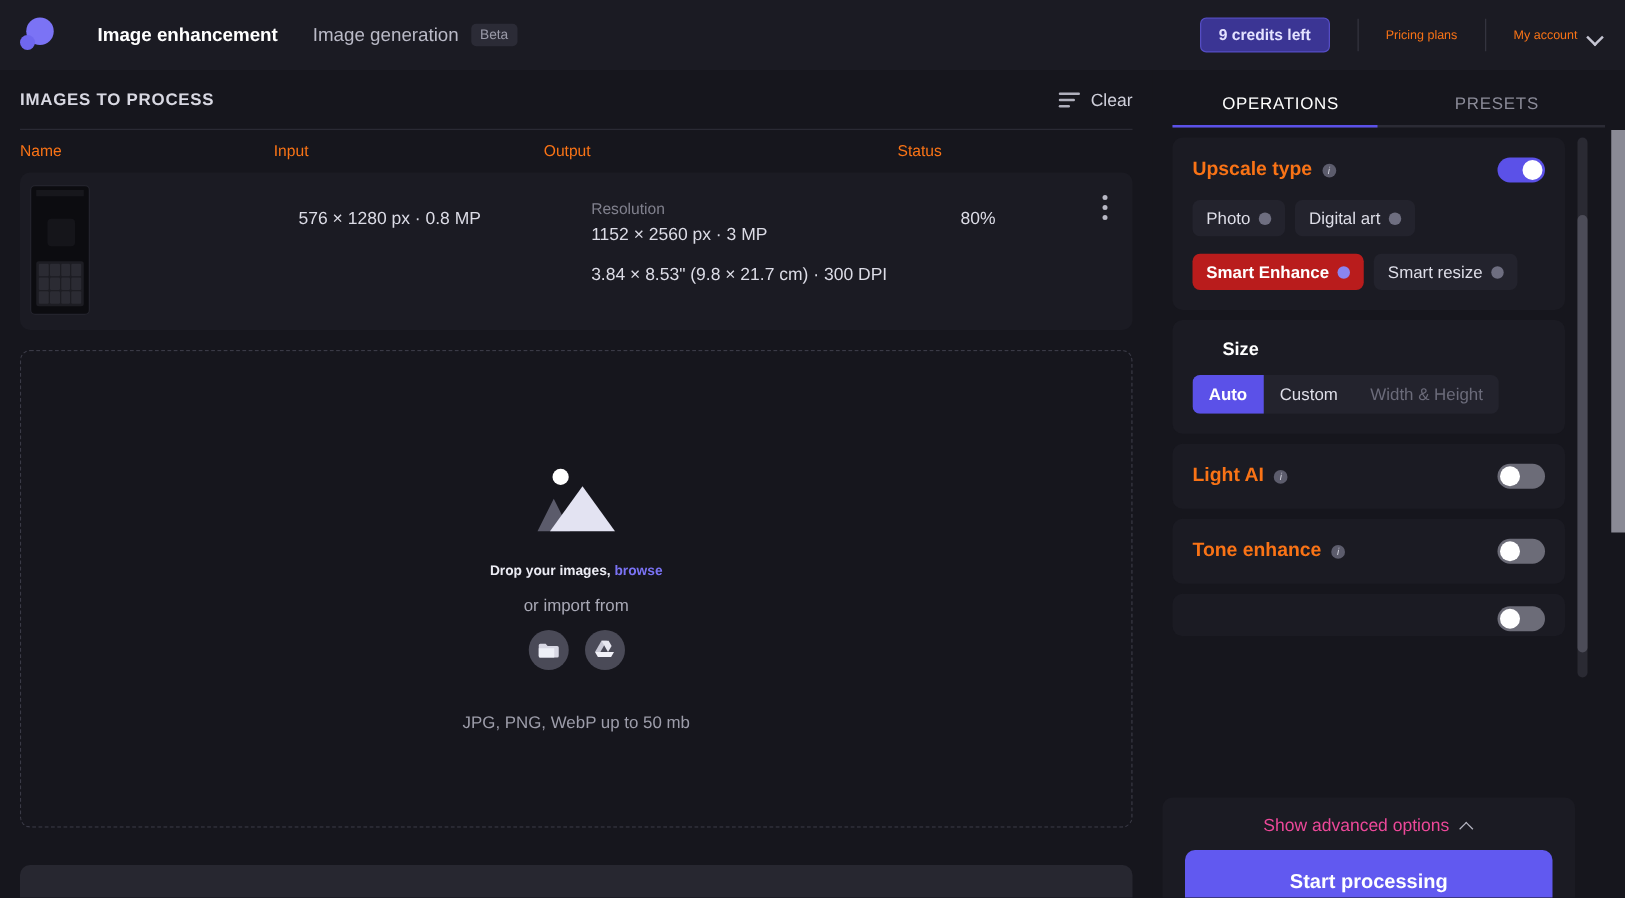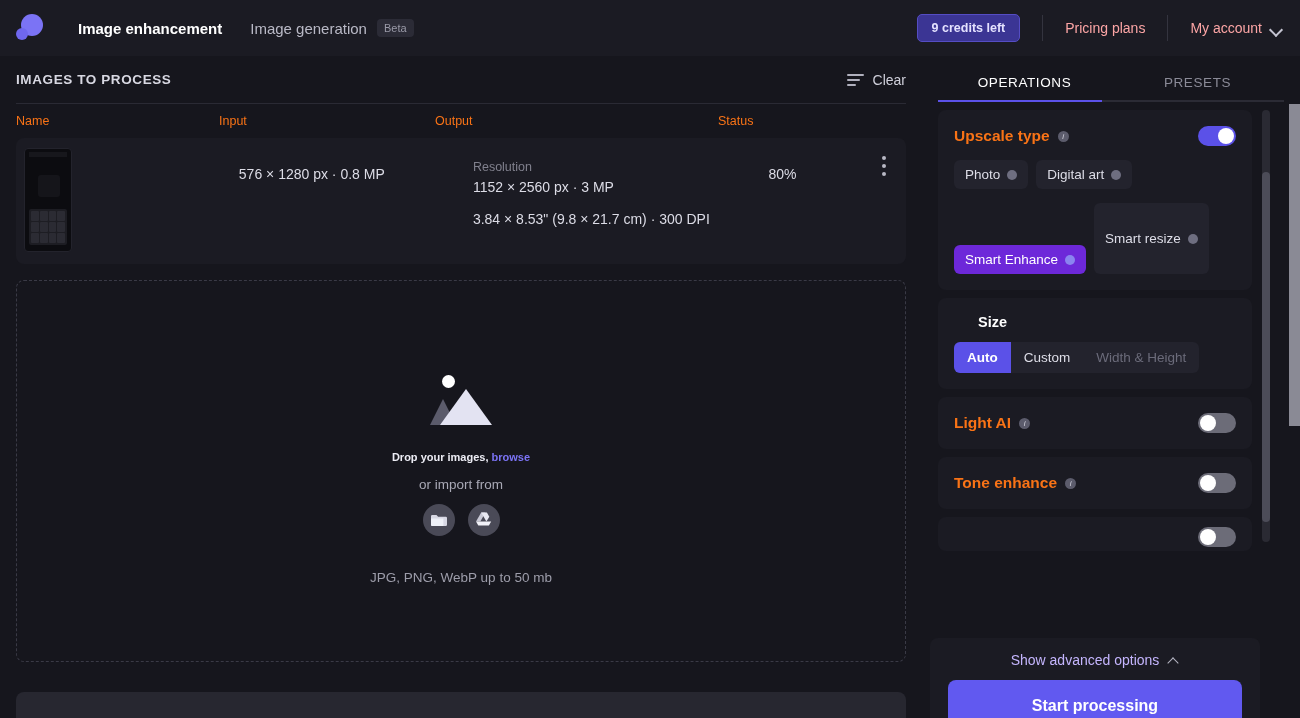--- a/index.html
+++ b/index.html
@@ -46,21 +46,21 @@
   }
   #header-right {
     margin-left: auto; display: flex; align-items: center; margin-right: 18px;
   }
   #credits-badge {
     font-size: 12.5px; color: #e4e2ff; font-weight: bold;
     background: #3b3594; border: 1px solid #554dc4;
     border-radius: 5px; padding: 6px 14px; cursor: pointer;
   }
   .hdr-sep { width: 1px; height: 26px; background: #34343f; margin: 0 22px; }
-  .hdr-link { font-size: 14px; color: #fca5a5; cursor: pointer; }
+  .hdr-link { font-size: 10px; color: #f97316; cursor: pointer; }
   #account-wrap { display: flex; align-items: center; cursor: pointer; }
   #chevron-down {
     margin-left: 9px; width: 11px; height: 7px; position: relative;
   }
   #chevron-down:before {
     content: ""; position: absolute; left: 0; top: 0;
     width: 8px; height: 8px;
     border-right: 2px solid #c5c5d2; border-bottom: 2px solid #c5c5d2;
     transform: rotate(45deg);
   }
@@ -231,21 +231,21 @@
   }
   .toggle.on .knob { right: 2px; }
   .toggle.off .knob { left: 2px; }
 
   .chip-group { margin-top: 14px; display: flex; flex-wrap: wrap; gap: 8px; }
   .chip {
     background: #23232d; border-radius: 6px;
     padding: 7px 11px; font-size: 13.5px; color: #dedee8;
     display: flex; align-items: center; cursor: pointer;
   }
-  .chip.selected { background: #6d28d9; color: #fff; font-weight: normal; margin-top: 42px; }
+  .chip.selected { background: #b91c1c; color: #fff; font-weight: bold; }
   .chip .info-dot { margin-left: 7px; width: 10px; height: 10px; background: #6e6e80; }
   .chip.selected .info-dot { background: #8a84f0; }
 
   .sub-label { font-size: 14.5px; font-weight: bold; color: #ffffff; margin-left: 24px; }
   .segmented {
     margin-top: 12px; display: inline-flex;
     background: #23232d; border-radius: 6px; overflow: hidden;
   }
   .seg {
     padding: 8px 13px; font-size: 13.5px; color: #dedee8; cursor: pointer;
@@ -275,21 +275,21 @@
 
   #footer-actions {
     position: absolute; left: 8px; top: 582px;
     width: 330px; background: #1b1b23; border-radius: 8px;
     padding: 14px 18px 18px 18px;
   }
   #advanced-row {
     display: flex; align-items: center; justify-content: center;
     cursor: pointer; margin-bottom: 12px;
   }
-  #advanced-label { font-size: 14px; color: #c4b5fd; }
+  #advanced-label { font-size: 14px; color: #ec4899; }
   #chevron-up {
     margin-left: 10px; width: 10px; height: 7px; position: relative;
   }
   #chevron-up:before {
     content: ""; position: absolute; left: 0; top: 2px;
     width: 7px; height: 7px;
     border-left: 1.6px solid #b5b5c2; border-top: 1.6px solid #b5b5c2;
     transform: rotate(45deg);
   }
   #start-btn {

